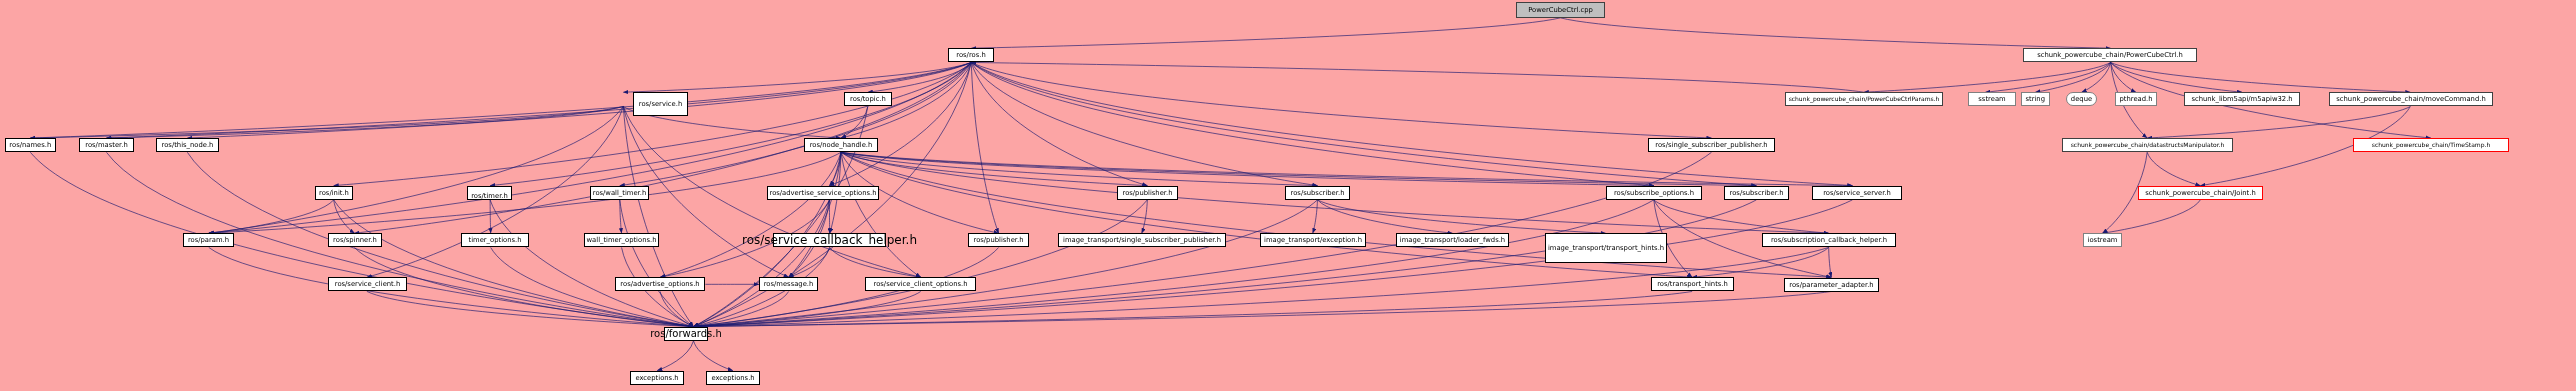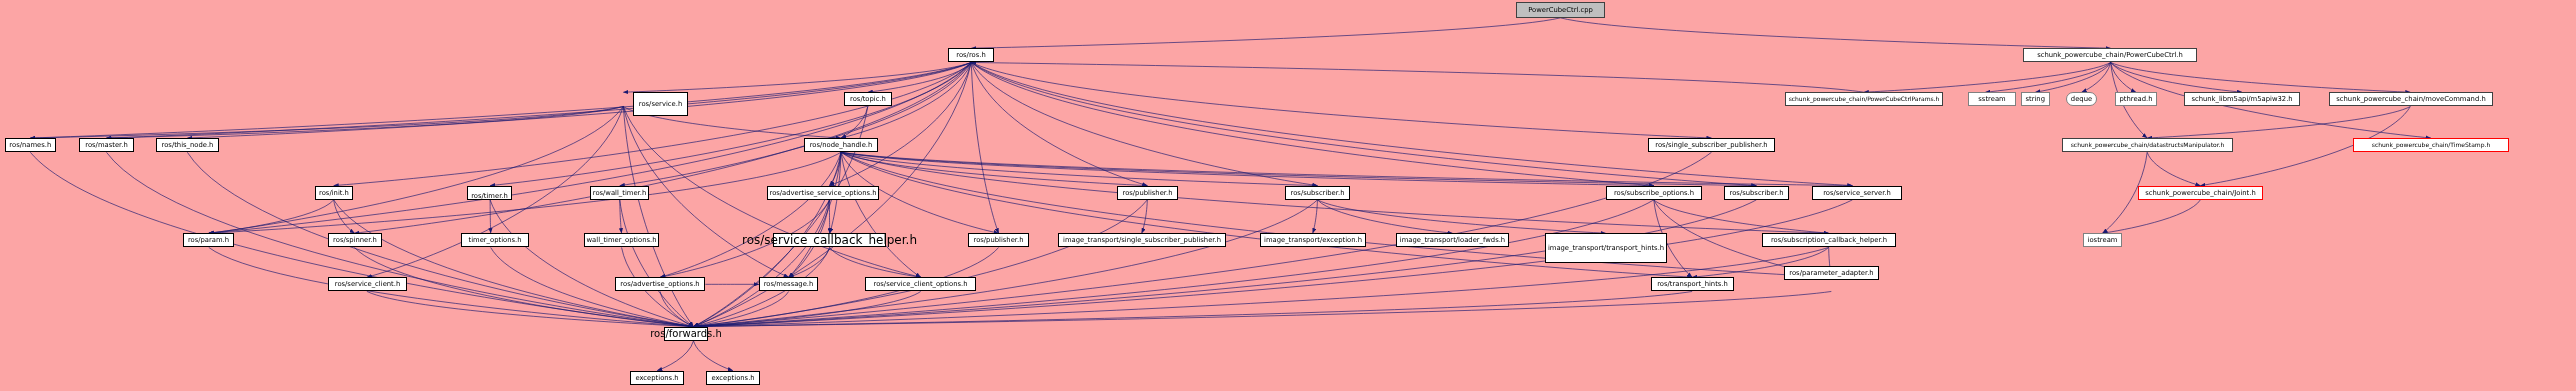--- a/index.html
+++ b/index.html
@@ -290,21 +290,21 @@
       </div>
       <div class="node " style="left: 759px; top: 277px; width: 59px; height: 14.3px; font-size: 6.8px;">
         <span class="lbl">ros/message.h</span>
       </div>
       <div class="node " style="left: 865px; top: 277px; width: 111px; height: 14.3px; font-size: 6.8px;">
         <span class="lbl">ros/service_client_options.h</span>
       </div>
       <div class="node " style="left: 1651px; top: 277px; width: 83px; height: 14.3px; font-size: 6.8px;">
         <span class="lbl">ros/transport_hints.h</span>
       </div>
-      <div class="node " style="left: 1784px; top: 266px; width: 95px; height: 14.3px; font-size: 6.8px; text-align: center;">
+      <div class="node " style="left: 1784px; top: 278px; width: 95px; height: 14.3px; font-size: 6.8px; text-align: center;">
         <span class="lbl">ros/parameter_adapter.h</span>
       </div>
       <div class="node grey" style="left: 2083px; top: 233px; width: 39px; height: 14.3px; font-size: 6.8px;">
         <span class="lbl">iostream</span>
       </div>
       <div class="node " style="left: 664px; top: 327px; width: 44px; height: 14.3px; font-size: 10px;">
         <span class="lbl">ros/forwards.h</span>
       </div>
       <div class="node " style="left: 630px; top: 371px; width: 54px; height: 14.3px; font-size: 6.8px;">
         <span class="lbl">exceptions.h</span>

